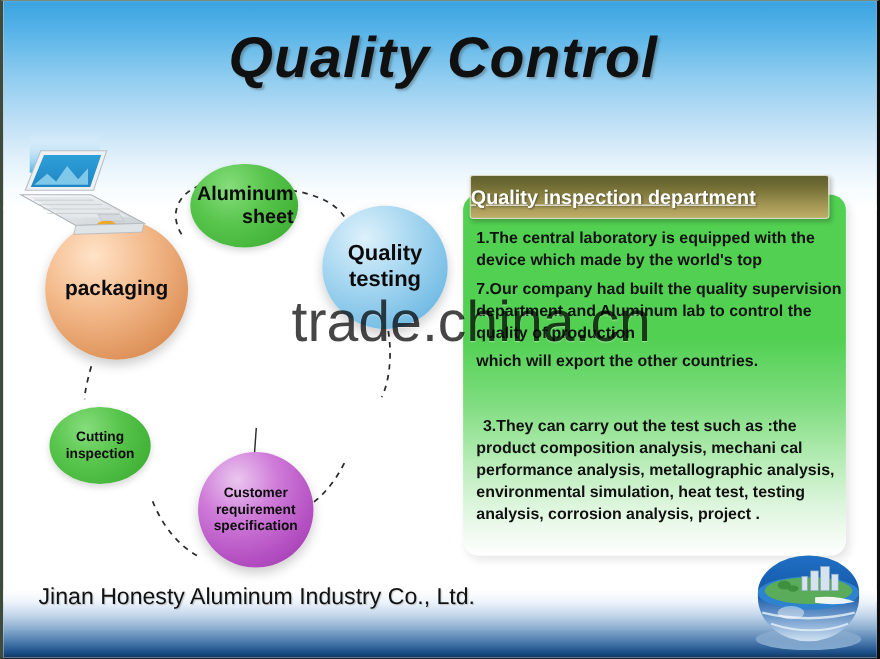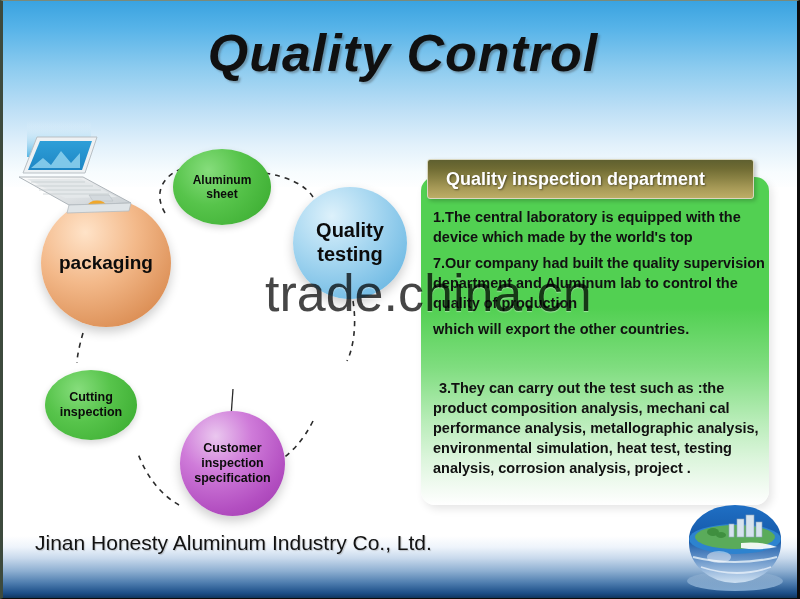--- a/index.html
+++ b/index.html
@@ -48,23 +48,24 @@
 
   .node{
     position:absolute;display:flex;align-items:center;justify-content:center;
     text-align:center;border-radius:50%;
     font-weight:bold;color:#0b0b0b;line-height:1.18;
     box-sizing:border-box;
   }
   .node span{position:relative;z-index:3;padding:0 4px;}
 
   .n-alu{
-    left:160px;top:28px;width:98px;height:76px;font-size:12px;
+    left:160px;top:28px;width:98px;height:76px;font-size:18px;
     background:radial-gradient(circle at 36% 28%, #86dd7c 0%, #57c44b 42%, #36a82c 100%);
     box-shadow:0 3px 7px rgba(0,0,0,.16);
+    text-align:right;
   }
   .n-pack{
     left:28px;top:78px;width:130px;height:128px;font-size:19px;
     background:radial-gradient(circle at 34% 26%, #ffe3c8 0%, #f3b98a 40%, #dd9158 78%, #c87b44 100%);
     box-shadow:0 5px 11px rgba(0,0,0,.20);
   }
   .n-qtest{
     left:280px;top:66px;width:114px;height:112px;font-size:20px;
     background:radial-gradient(circle at 34% 26%, #ddf1fb 0%, #a9d8f1 38%, #79bfe6 74%, #5aabd9 100%);
     box-shadow:0 5px 11px rgba(0,0,0,.20);
@@ -99,22 +100,23 @@
   }
   .panel-head{
     position:absolute;left:424px;top:158px;width:325px;height:38px;
     border:1px solid #d9d7c0;border-radius:3px;
     background:linear-gradient(to bottom,
         #5f6030 0%, #6f6b33 22%, #8a8244 48%, #a79a57 74%, #bdad66 100%);
     display:flex;align-items:center;
     box-shadow:2px 2px 4px rgba(0,0,0,.22);
   }
   .panel-head span{
-    color:#ffffff;font-size:18px;font-weight:bold;padding-left:18px;
+    color:#ffffff;font-size:18px;font-weight:bold;
     text-shadow:1px 1px 2px rgba(0,0,0,.45);
+    text-decoration:underline;
   }
   .panel-body{
     position:absolute;left:430px;top:206px;width:332px;
     font-size:14.5px;font-weight:bold;color:#111111;line-height:1.38;
   }
   .panel-body p{margin:0 0 6px 0;}
   .panel-body p.indent{text-indent:6px;margin-top:39px;}
 
   
   .company{
@@ -171,21 +173,21 @@
     <div class="node n-pack">
       <span>packaging</span>
     </div>
 
     <div class="node n-cut">
       <span>Cutting inspection</span>
     </div>
 
 
     <div class="node n-cust">
-      <span>Customer inspection specification</span>
+      <span>Customer requirement specification</span>
     </div>
 
     <svg class="laptop" viewBox="0 0 132 108">
       <defs>
         <linearGradient id="glow" x1="0" y1="1" x2="0" y2="0">
           <stop offset="0%" stop-color="#39a9e0" stop-opacity="0.85"></stop>
           <stop offset="100%" stop-color="#ffffff" stop-opacity="0"></stop>
         </linearGradient>
         <linearGradient id="scr" x1="0" y1="0" x2="0" y2="1">
           <stop offset="0%" stop-color="#2e9fd8"></stop>

